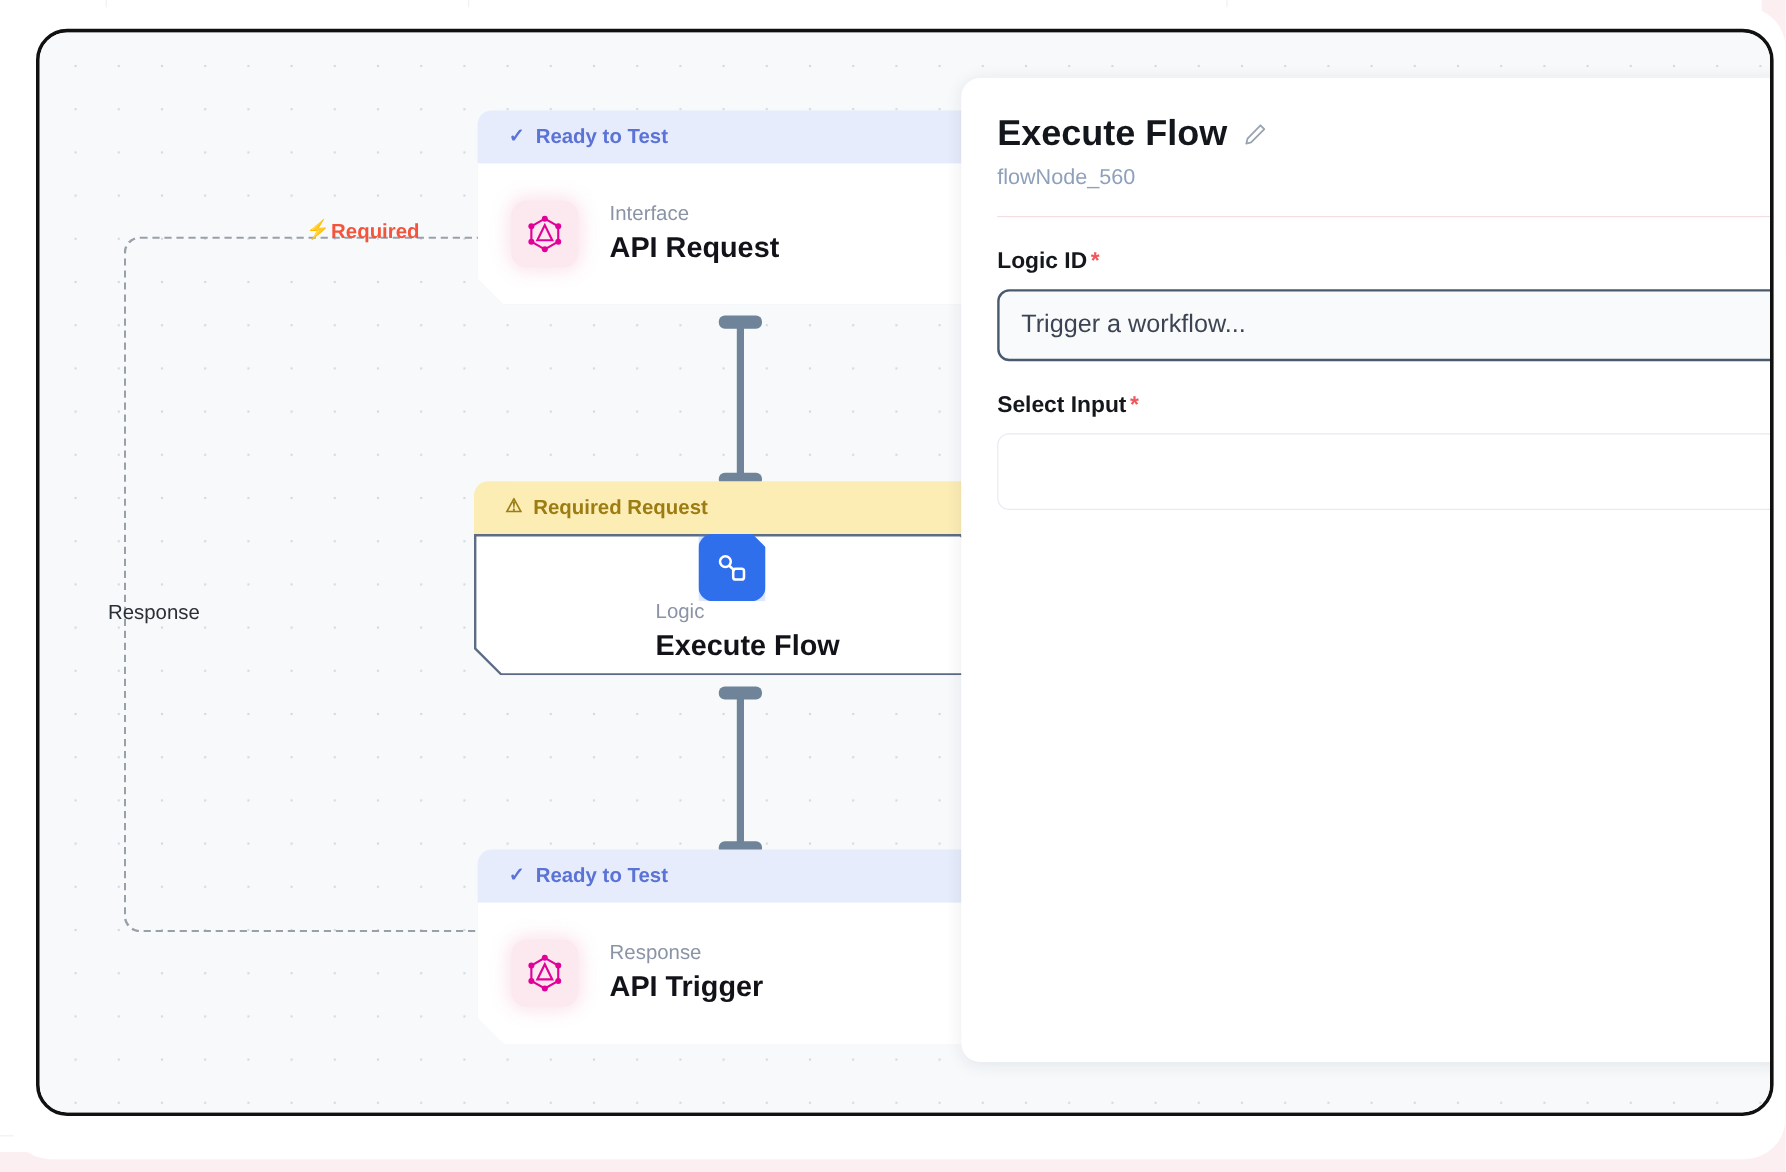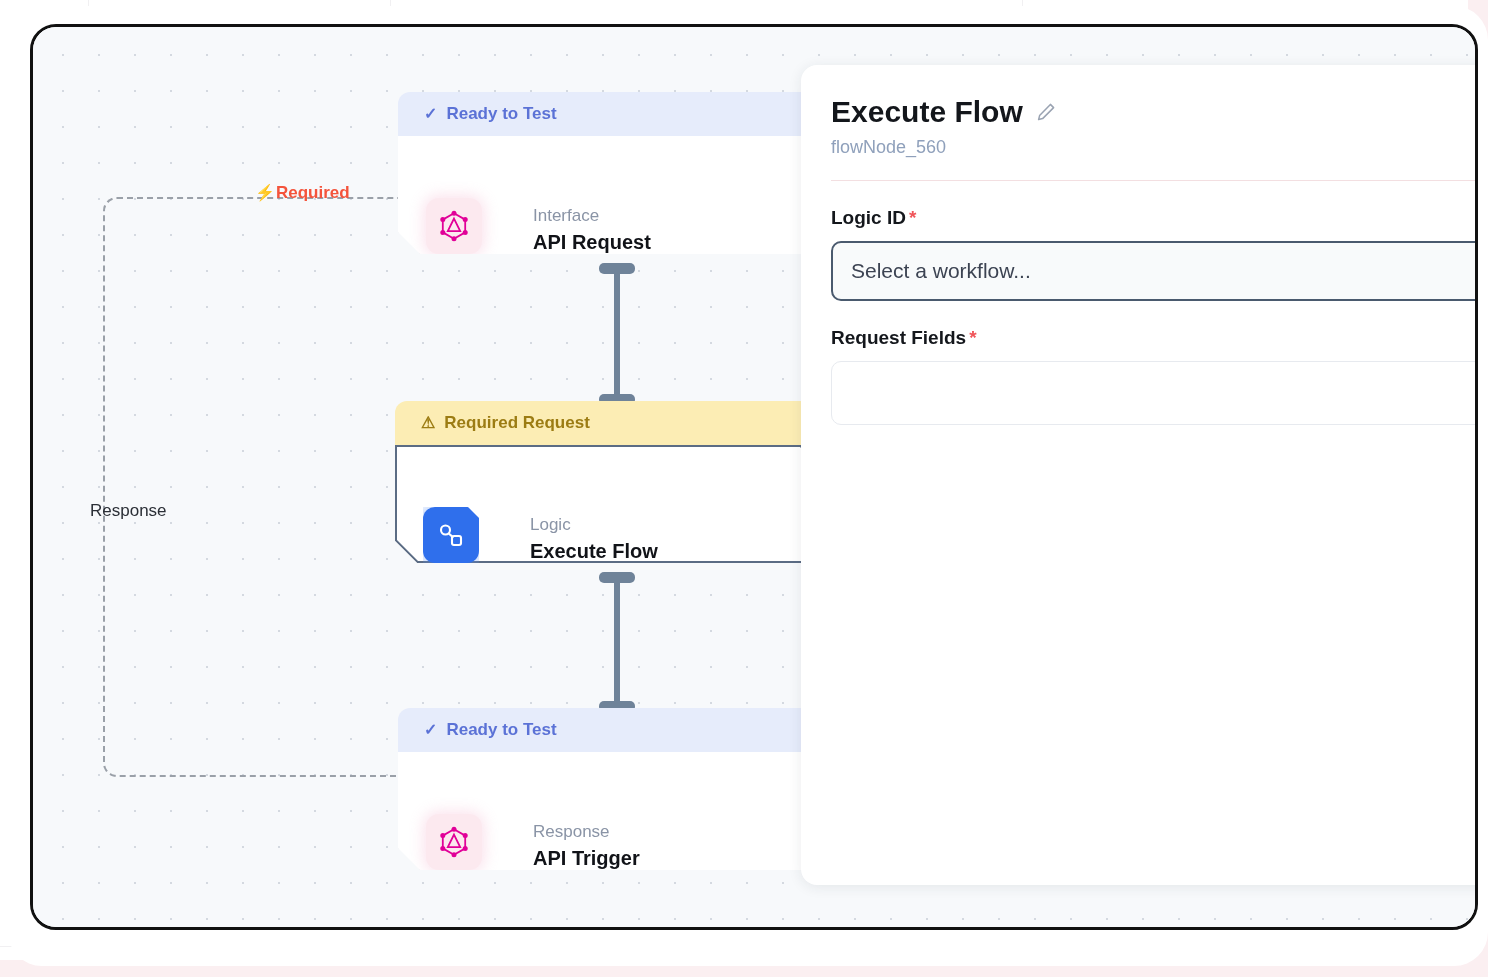--- a/index.html
+++ b/index.html
@@ -147,32 +147,32 @@
     font-size: 16px;
     line-height: 1;
     display: inline-block;
   }
 
   .node-body {
     position: relative;
     background: #ffffff;
     height: 118px;
     display: flex;
-    align-items: flex-end;
+    align-items: center;
     padding-left: 28px;
     box-sizing: border-box;
     box-shadow: 0 1px 3px rgba(30, 41, 59, 0.10);
     
     clip-path: polygon(0 0, calc(100% - 22px) 0, 100% 22px, 100% 100%, 22px 100%, 0 calc(100% - 22px));
-    gap: 25px;
   }
   .node-body.selected {
     background:
       linear-gradient(#ffffff, #ffffff) padding-box;
     box-shadow: none;
+    flex-direction: column;
   }
   
   .node-sel-frame {
     position: absolute;
     inset: 0;
     pointer-events: none;
     background: #5b6c84;
     clip-path: polygon(
       0 0, calc(100% - 22px) 0, 100% 22px, 100% 100%, 22px 100%, 0 calc(100% - 22px),
       0 0,
@@ -207,21 +207,21 @@
     clip-path: polygon(0 0, calc(100% - 11px) 0, 100% 11px, 100% 100%, 0 100%);
   }
 
   .node-text { display: flex; flex-direction: column; gap: 5px; }
   .node-kind {
     font-size: 17px;
     color: #8a94a6;
     line-height: 1.1;
   }
   .node-title {
-    font-size: 20px;
+    font-size: 24px;
     font-weight: 700;
     color: #111318;
     line-height: 1.15;
   }
 
   
   .connector {
     position: absolute;
     left: 560px;
     width: 48px;
@@ -467,27 +467,27 @@
 
       <div class="panel-subtitle">flowNode_560</div>
 
       <div class="panel-divider"></div>
 
       <div class="field-block">
         <div class="field-label">
           <span>Logic ID</span><span class="req-star">*</span>
         </div>
         <div class="select-box">
-          <span>Select a workflow...</span>
+          <span>Trigger a workflow...</span>
         </div>
       </div>
 
       <div class="field-block">
         <div class="field-label">
-          <span>Request Fields</span><span class="req-star">*</span>
+          <span>Select Input</span><span class="req-star">*</span>
         </div>
         <div class="input-row">
           <div class="text-input" title=""></div>
 
         </div>
       </div>
 
     </div>
 
   </div>

